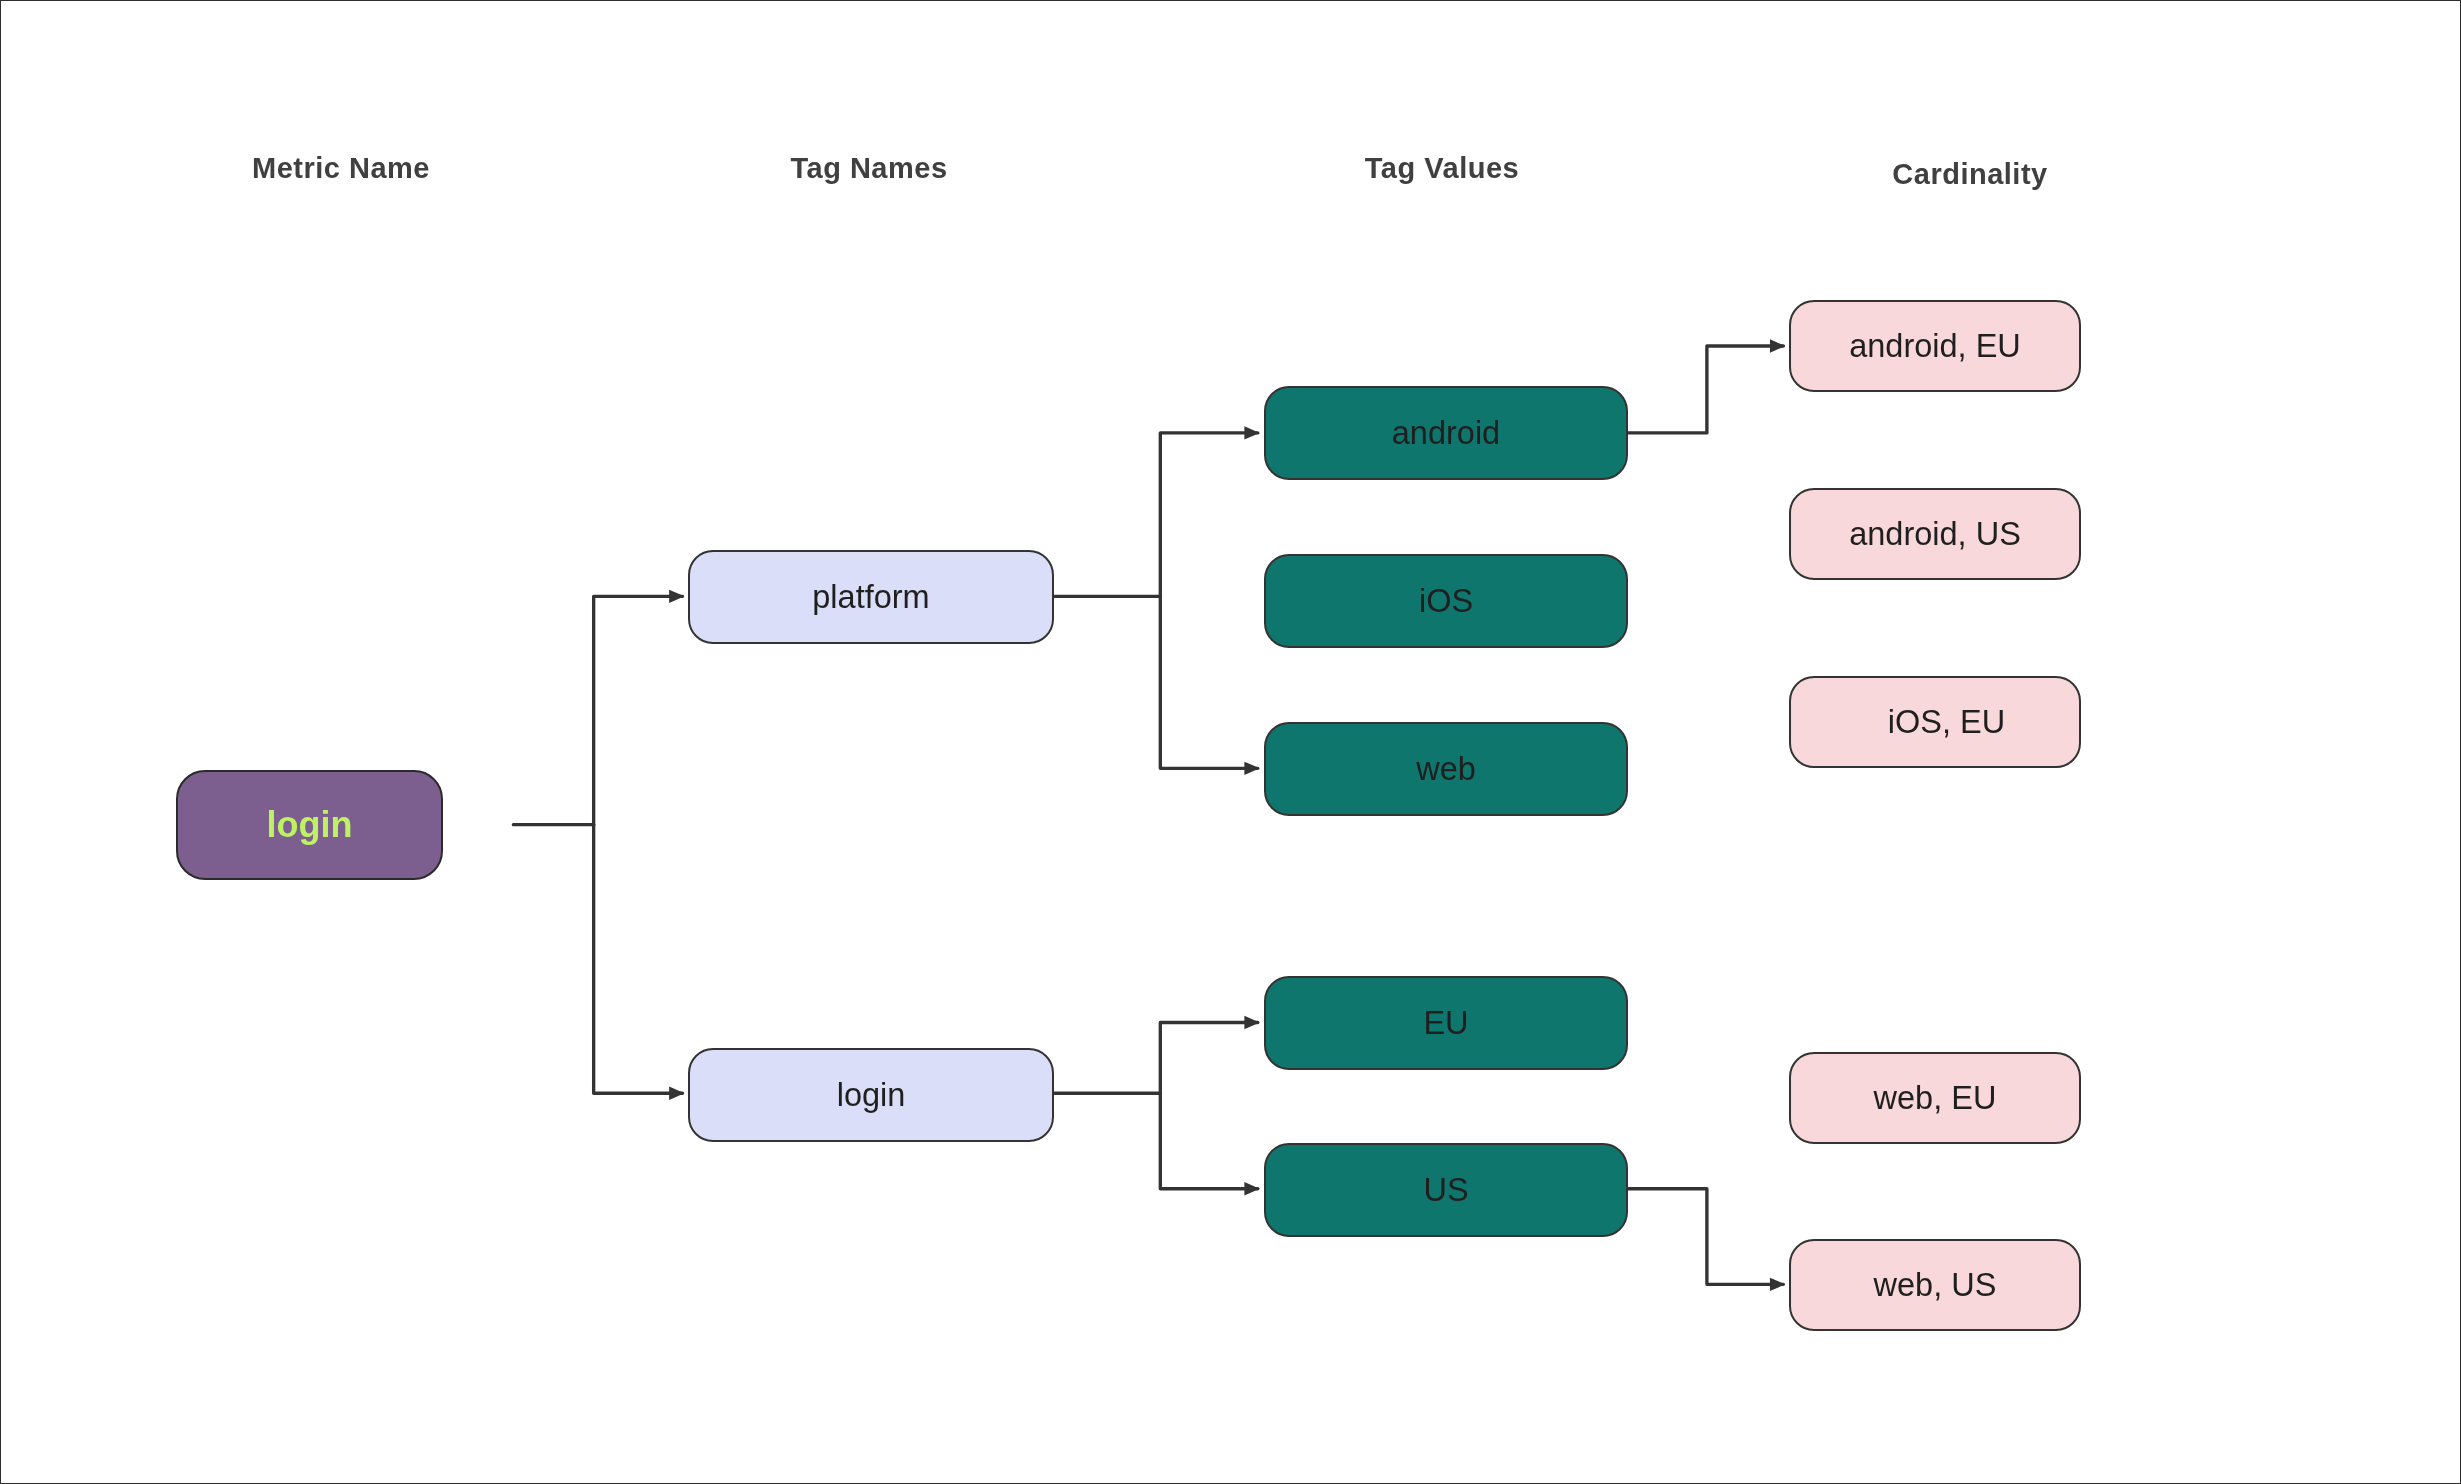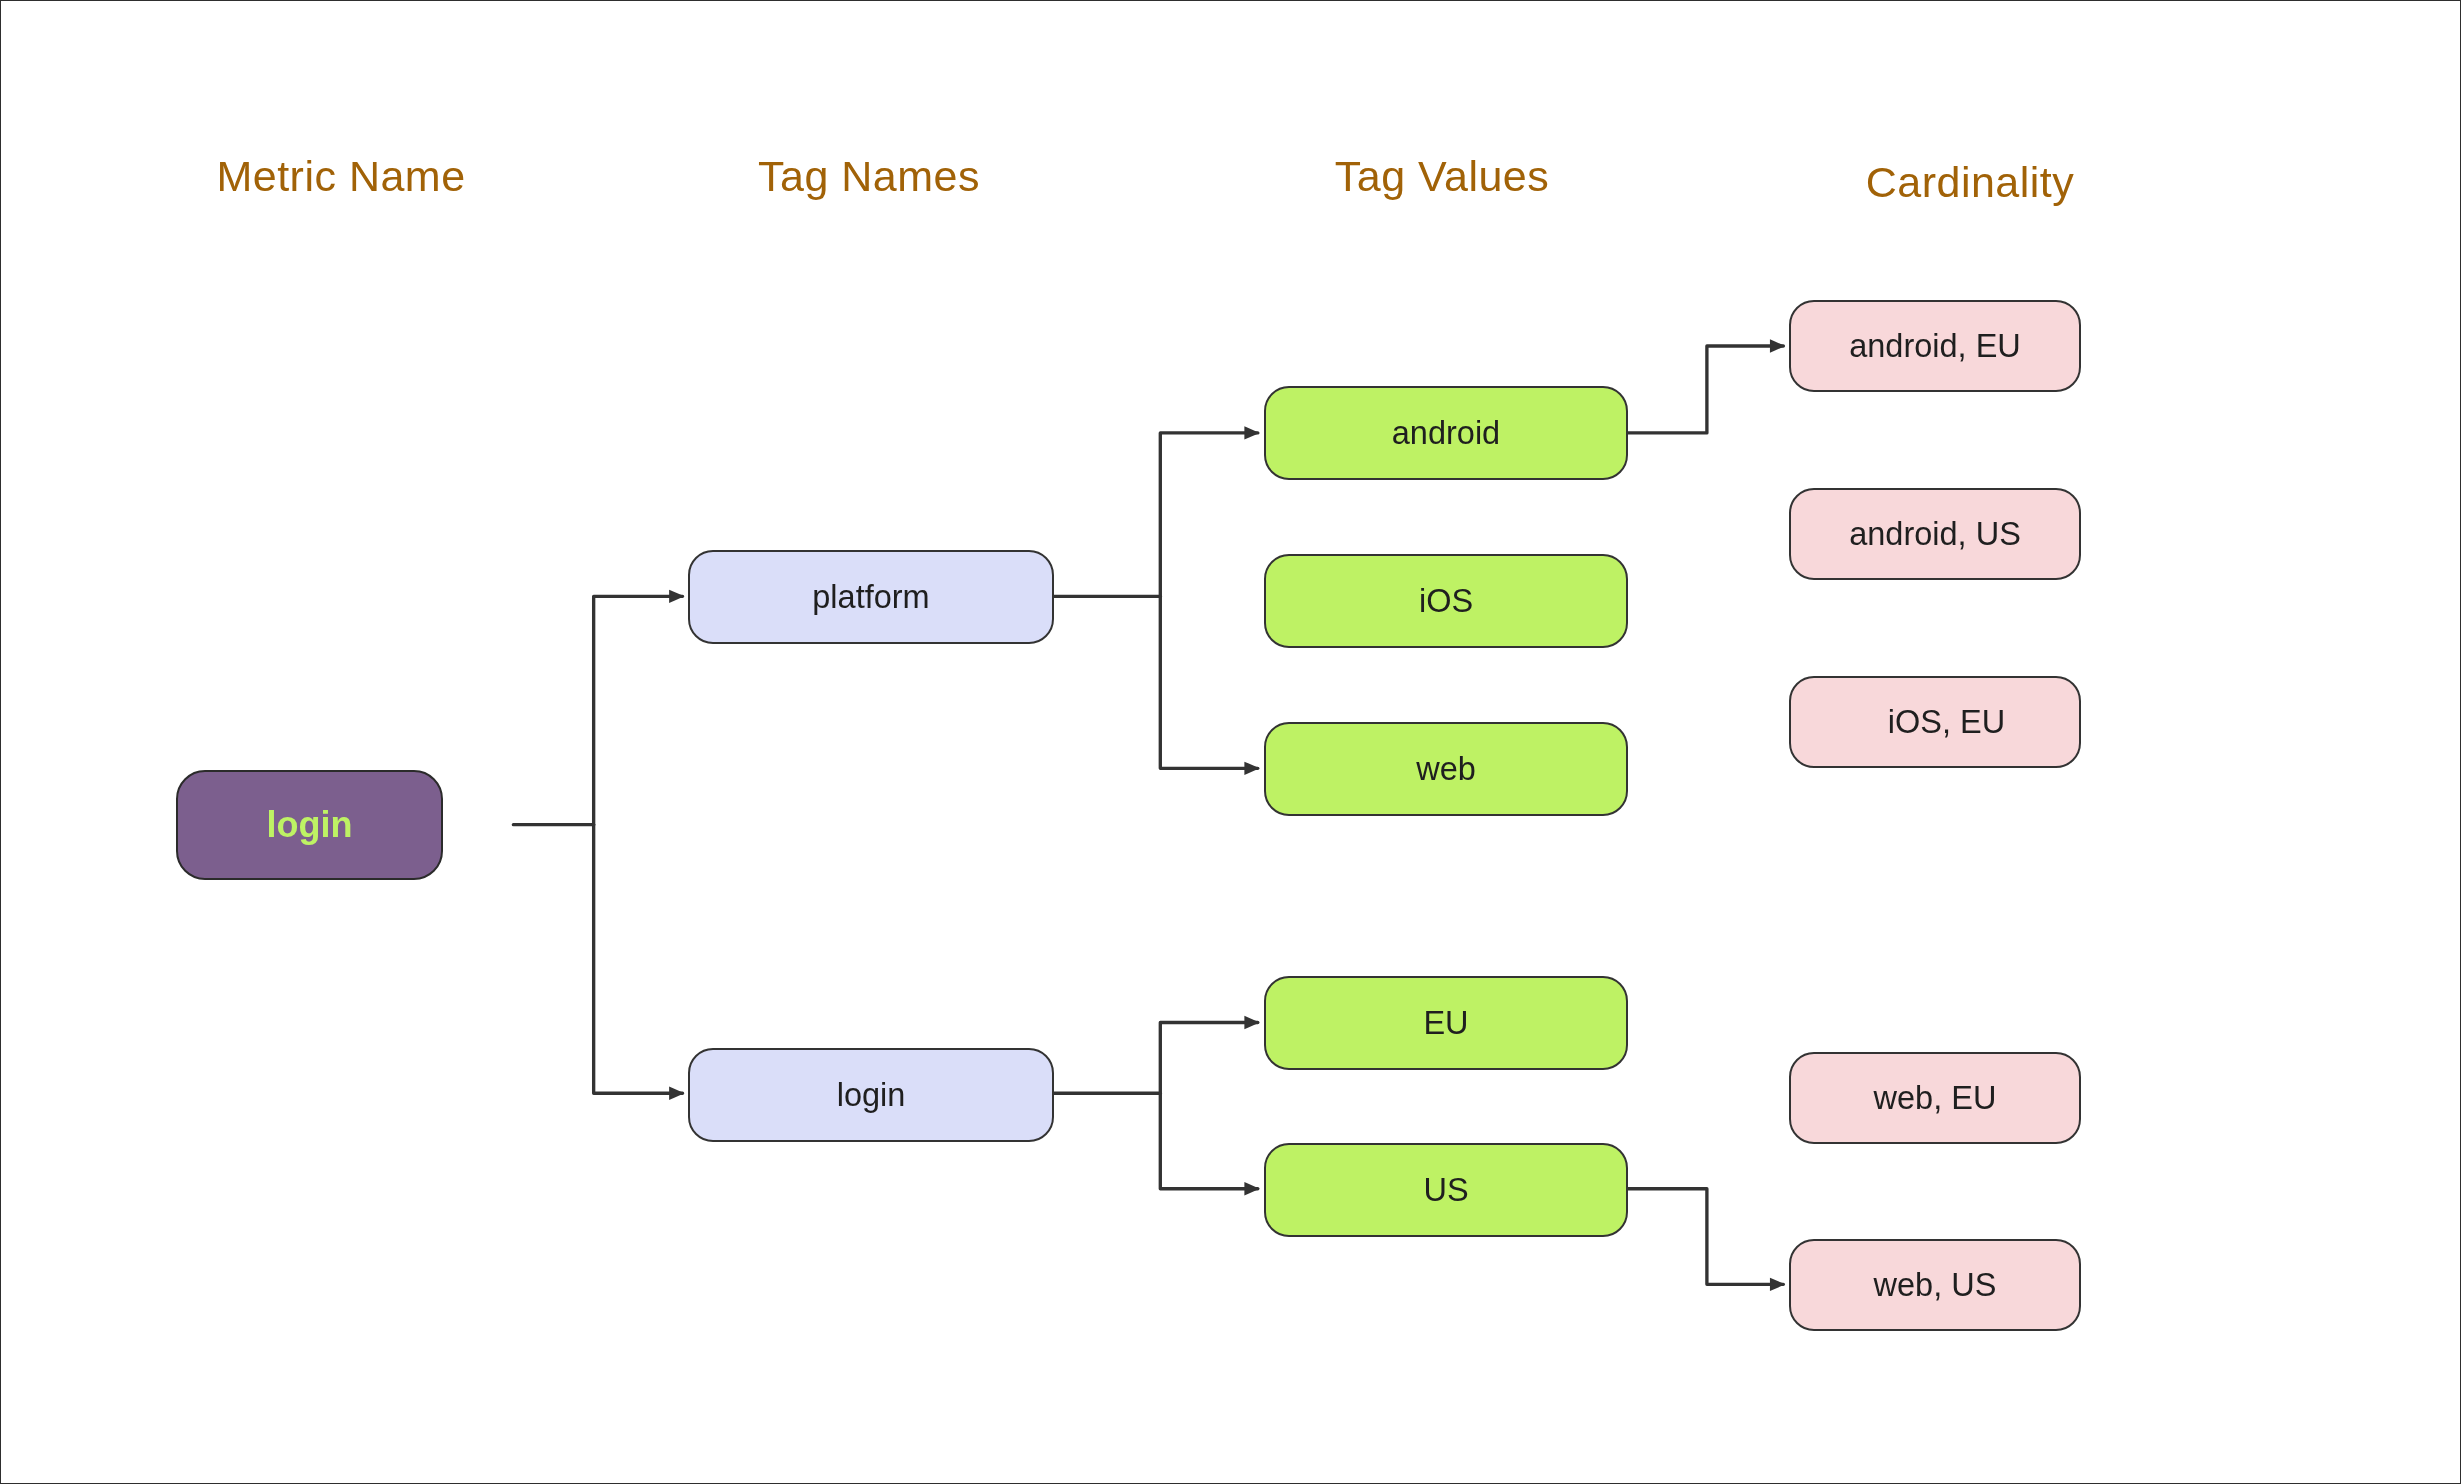--- a/index.html
+++ b/index.html
@@ -20,23 +20,23 @@
   .wires {
     position: absolute;
     left: 0; top: 0;
     width: 2461px;
     height: 1484px;
     pointer-events: none;
   }
   .hdr {
     position: absolute;
     transform: translateX(-50%);
-    font-weight: 400;
-    font-size: 43px;
-    color: #a16207;
+    font-weight: 700;
+    font-size: 29px;
+    color: #404040;
     white-space: nowrap;
     letter-spacing: 0.5px;
   }
   #hdr-metric-name { left: 340px;  top: 151px; }
   #hdr-tag-names   { left: 868px;  top: 151px; }
   #hdr-tag-values  { left: 1441px; top: 151px; }
   #hdr-cardinality { left: 1969px; top: 157px; }
 
   .node {
     position: absolute;
@@ -62,21 +62,21 @@
   .node.tagname {
     left: 687px; width: 366px; height: 94px;
     background: #dadef9;
     border-radius: 25px;
   }
   #node-platform { top: 549px; }
   #node-region   { top: 1047px; }
 
   .node.tagvalue {
     left: 1263px; width: 364px; height: 94px;
-    background: #bef264;
+    background: #0f766e;
     border-radius: 25px;
   }
   #node-android { top: 385px; }
   #node-ios     { top: 553px; }
   #node-web     { top: 721px; }
   #node-eu      { top: 975px; }
   #node-us      { top: 1142px; }
 
   .node.card {
     left: 1788px; width: 292px; height: 92px;

